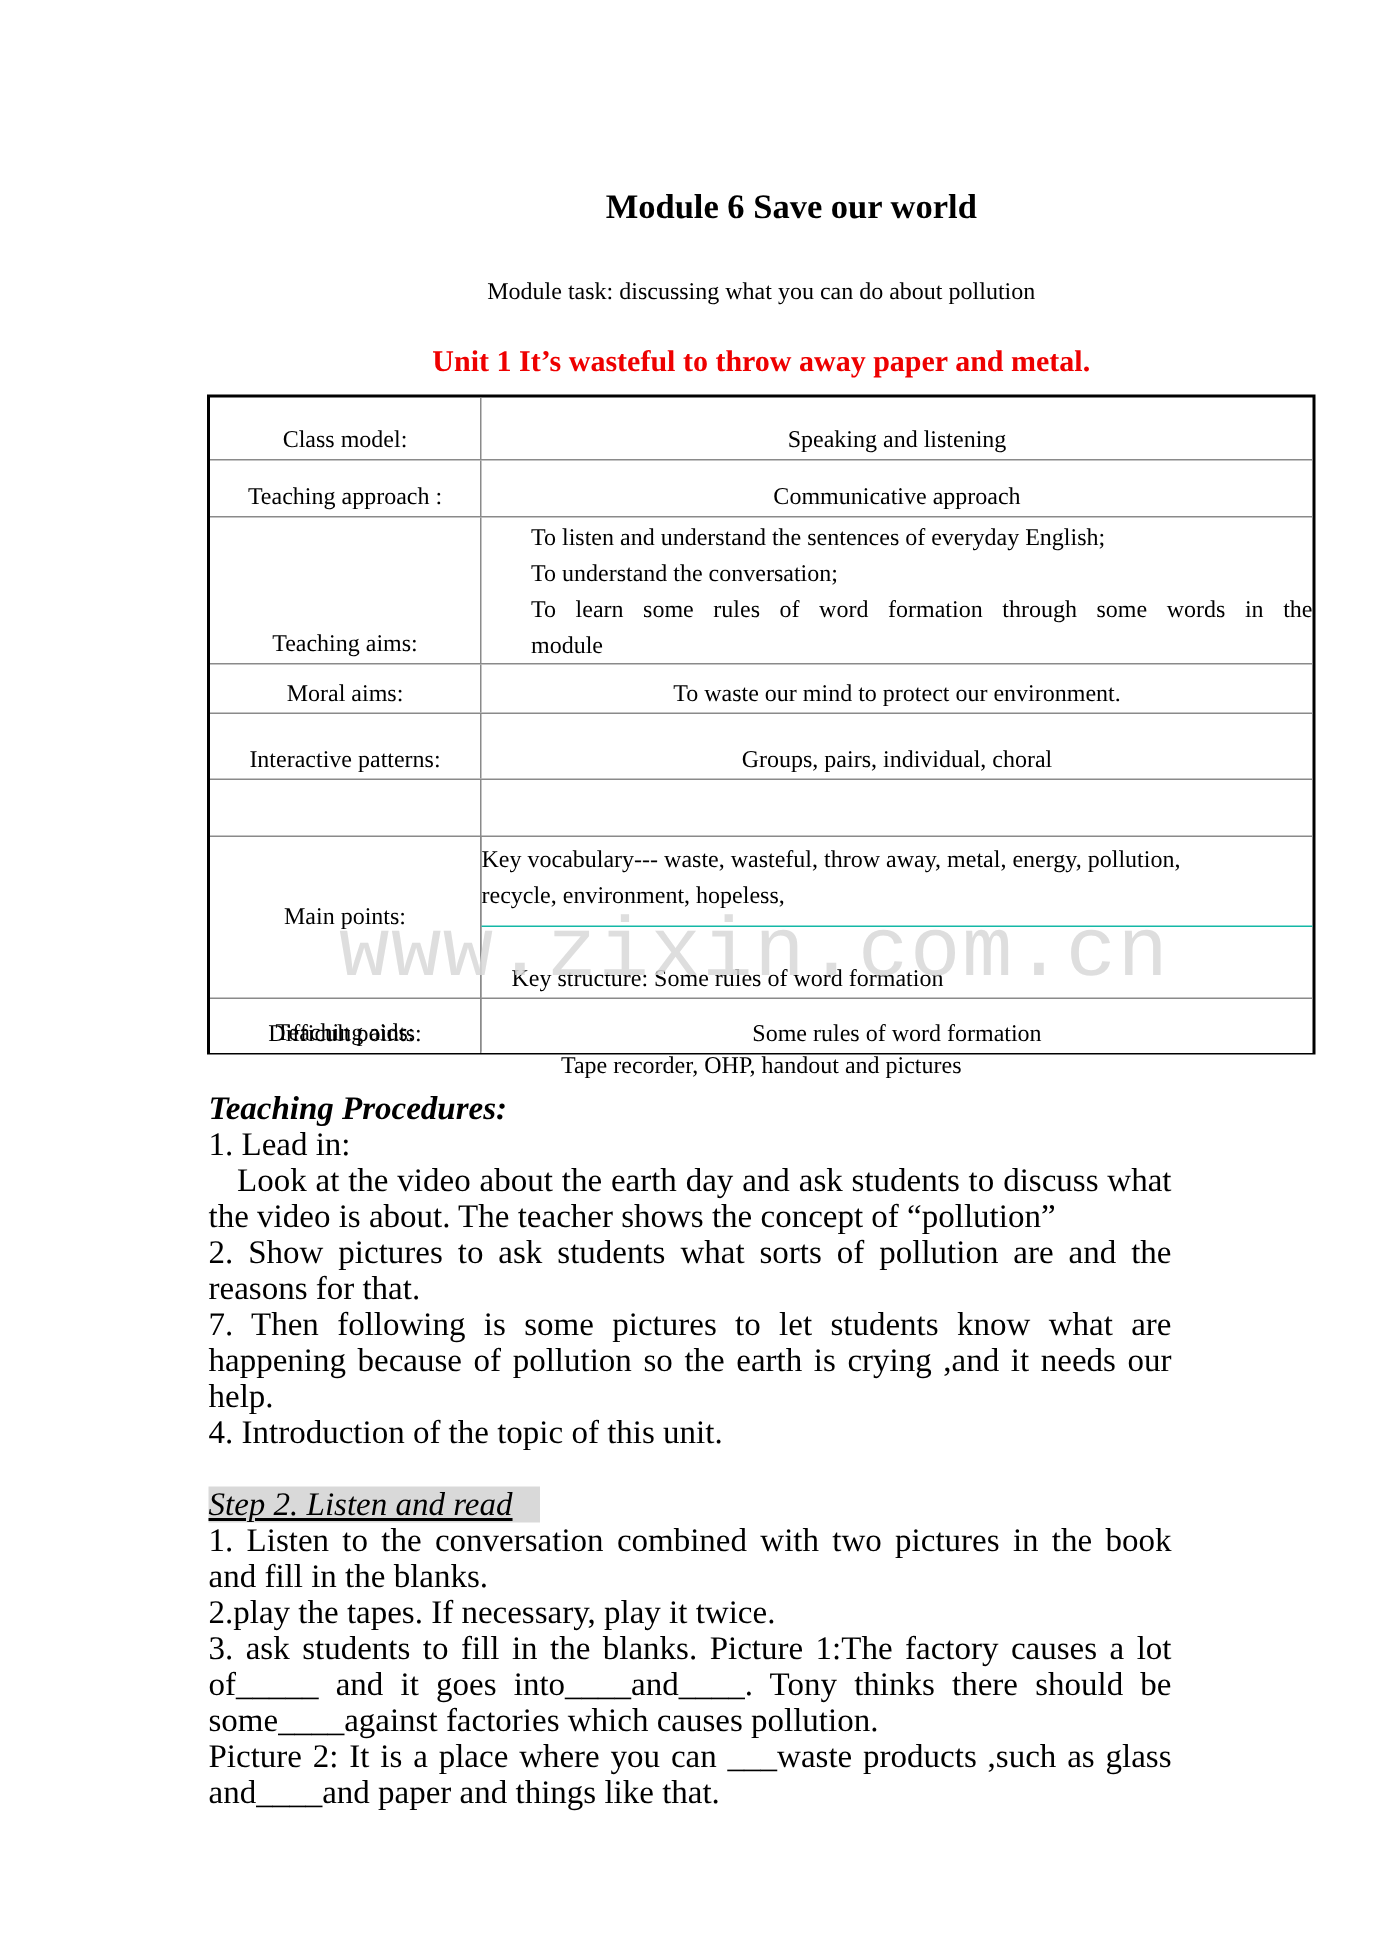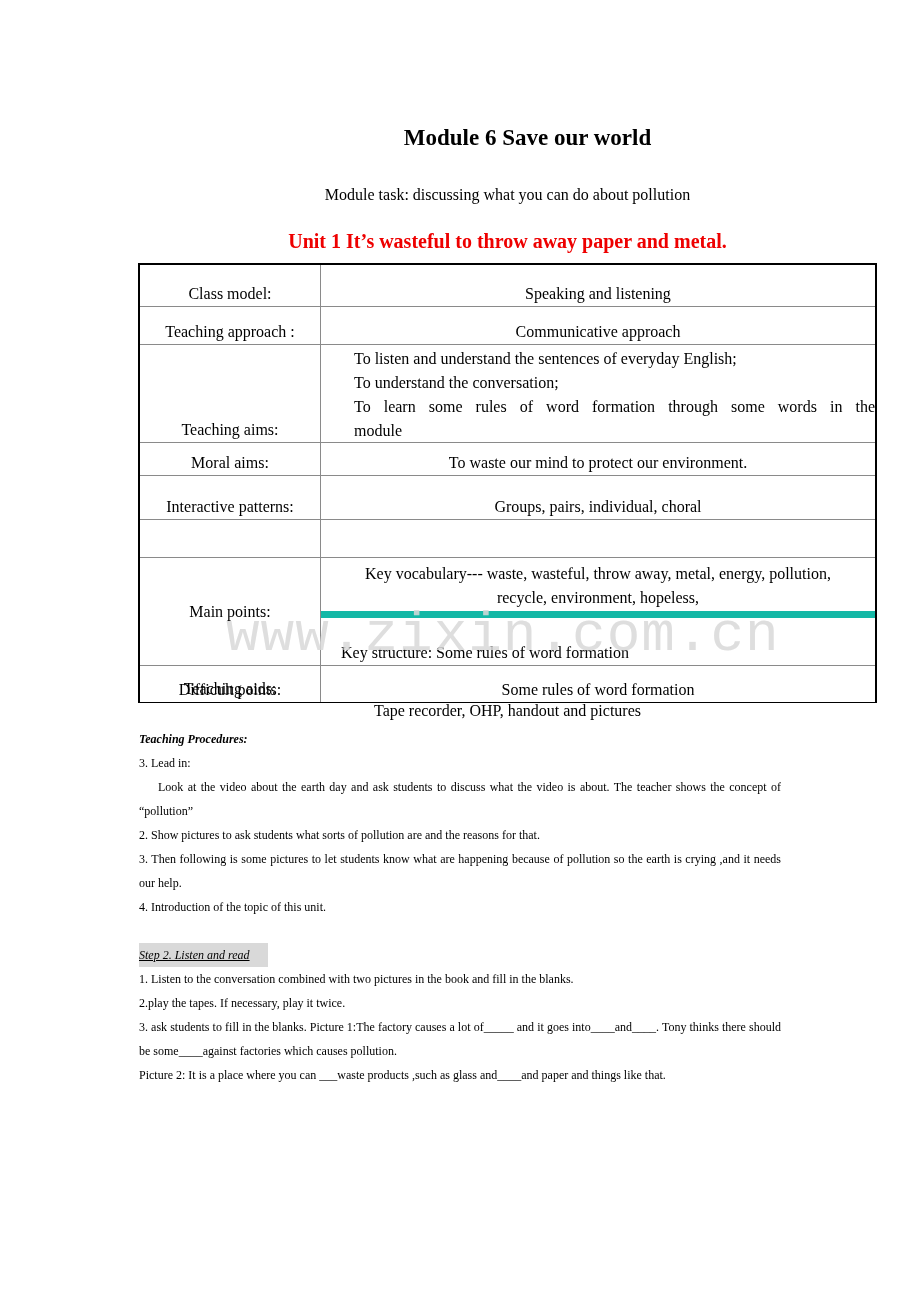--- a/index.html
+++ b/index.html
@@ -115,23 +115,23 @@
       align-items: center;
       padding-bottom: 0;
     }
     .main-points-value {
       flex: 1;
       display: flex;
       flex-direction: column;
     }
     .mp-vocab {
       height: 60px;
-      border-bottom: 7px solid #14b8a6;
-      box-sizing: border-box;
-      text-align: center;
+      border-bottom: 1px solid #14b8a6;
+      box-sizing: border-box;
+      text-align: left;
       font-size: 16px;
       line-height: 24px;
       padding-top: 4px;
     }
     .mp-structure {
       flex: 1;
       display: flex;
       align-items: flex-end;
       padding-left: 20px;
       padding-bottom: 2px;
@@ -152,21 +152,21 @@
       line-height: 70px;
       opacity: 0.85;
     }
 
     
     .procedures {
       position: absolute;
       top: 727px;
       left: 139px;
       width: 642px;
-      font-size: 12px;
+      font-size: 22px;
       line-height: 24px;
     }
     .proc-heading {
       font-weight: bold;
       font-style: italic;
     }
     .step-heading {
       font-style: italic;
       text-decoration: underline;
       background: #d9d9d9;
@@ -236,24 +236,24 @@
     <div class="cell-label">Difficult points:</div>
     <div class="cell-value">Some rules of word formation</div>
   </div>
 </div>
 
 <div class="watermark">www.zixin.com.cn</div>
 
 <div class="procedures">
   <div class="proc-heading">Teaching Procedures:</div>
   <div>
-    <div class="para">3. Lead in:</div>
+    <div class="para">1. Lead in:</div>
     <div class="para indent">Look at the video about the earth day and ask students to discuss what the video is about. The teacher shows the concept of “pollution”</div>
     <div class="para">2. Show pictures to ask students what sorts of pollution are and the reasons for that.</div>
-    <div class="para">3. Then following is some pictures to let students know what are happening because of pollution so the earth is crying ,and it needs our help.</div>
+    <div class="para">7. Then following is some pictures to let students know what are happening because of pollution so the earth is crying ,and it needs our help.</div>
     <div class="para">4. Introduction of the topic of this unit.</div>
   </div>
   <div class="spacer"></div>
   <div>
     <span class="step-heading">Step 2. Listen and read</span>
     <div class="para">1. Listen to the conversation combined with two pictures in the book and fill in the blanks.</div>
     <div class="para">2.play the tapes. If necessary, play it twice.</div>
     <div class="para">3. ask students to fill in the blanks.   Picture 1:The factory causes a lot of_____ and it goes into____and____. Tony thinks there should be some____against factories which causes pollution.</div>
     <div class="para">Picture 2: It is a place where you can ___waste products ,such as glass and____and paper and things like that.</div>
   </div>

